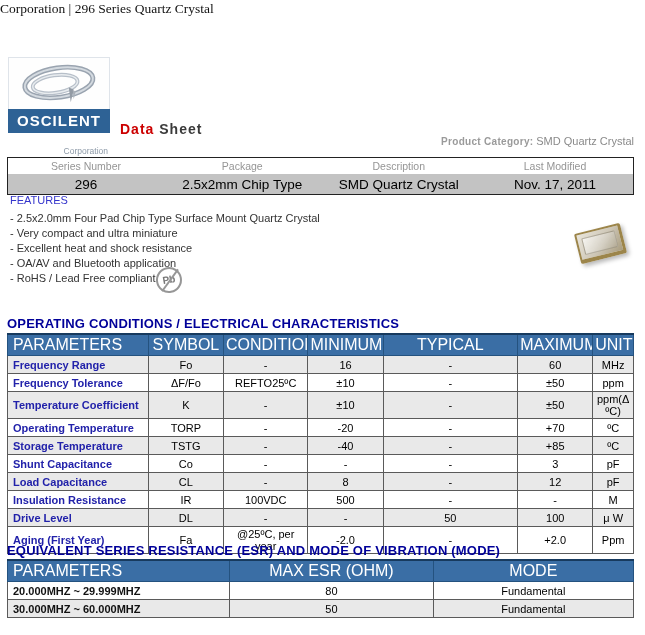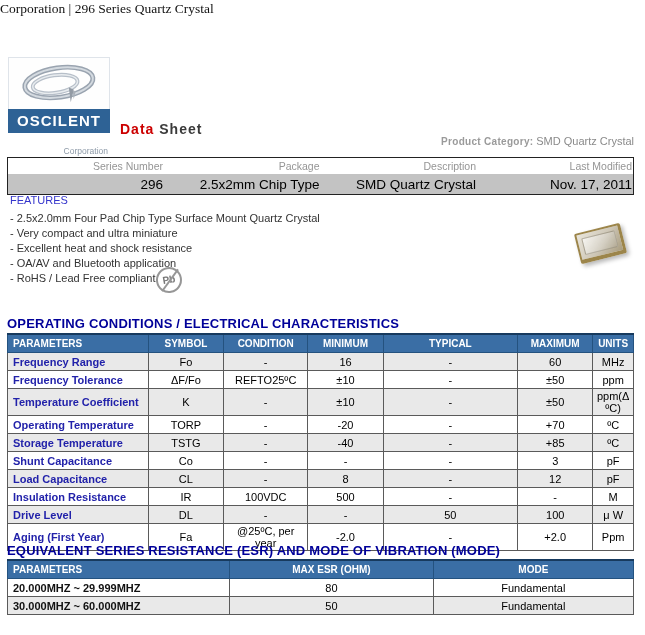--- a/index.html
+++ b/index.html
@@ -34,21 +34,21 @@
   
   .product-category { position:absolute; top:135px; right:11px; font-size:10px;text-align:center; }
   .pc-label { font-weight:bold; color:#9a9a9a; letter-spacing:0.3px; }
   .pc-value { font-size:11px; color:#8a8a8a; }
 
   
   .series-table {
     position:absolute; top:157px; left:7px; width:627px;
     border-collapse:collapse; border:1px solid #222; table-layout:fixed;
   }
-  .series-table td { text-align:right; overflow:hidden;margin-top:44px; }
+  .series-table td { text-align:center; overflow:hidden;margin-top:44px; }
   td.series-h { font-size:10.5px; color:#959595; height:14px; background:#fff; }
   td.series-v { font-size:13.5px; color:#000; background:#c3c3c3; height:18px; }
 
   
   .features { position:absolute; top:194px; left:10px; width:420px; }
   .features-title { color:#3535cc; font-size:11px; margin-bottom:7px; }
   .feature-item { font-size:11px; color:#333; margin-bottom:4px; line-height:11px; }
 
   
   .pb-icon {
@@ -85,21 +85,21 @@
   #esr-heading { top:543px; }
 
   
   .data-table {
     position:absolute; left:7px; width:627px; border-collapse:collapse;
     font-size:11px; table-layout:fixed; border:1px solid #444;
   }
   #op-table { top:333px; }
   #esr-table { top:559px; }
   .data-table th {
-    background:#3a6ea5; color:#fff; font-size:10px; font-weight:bold;
+    background:#3a6ea5; color:#fff; font-size:16px; font-weight:normal;
     border:1px solid #24527f; border-top:2px solid #173a5e;
     height:15px; padding:1px 2px; overflow:hidden;
   }
   .data-table th.first { text-align:left; padding-left:5px; }
   .data-table td {
     border:1px solid #5a5a5a; height:15px; text-align:center;
     padding:1px 2px; color:#000; overflow:hidden;
   }
   .data-table tr.odd td { background:#e9e9e9; }
   .data-table tr.even td { background:#fff; }

